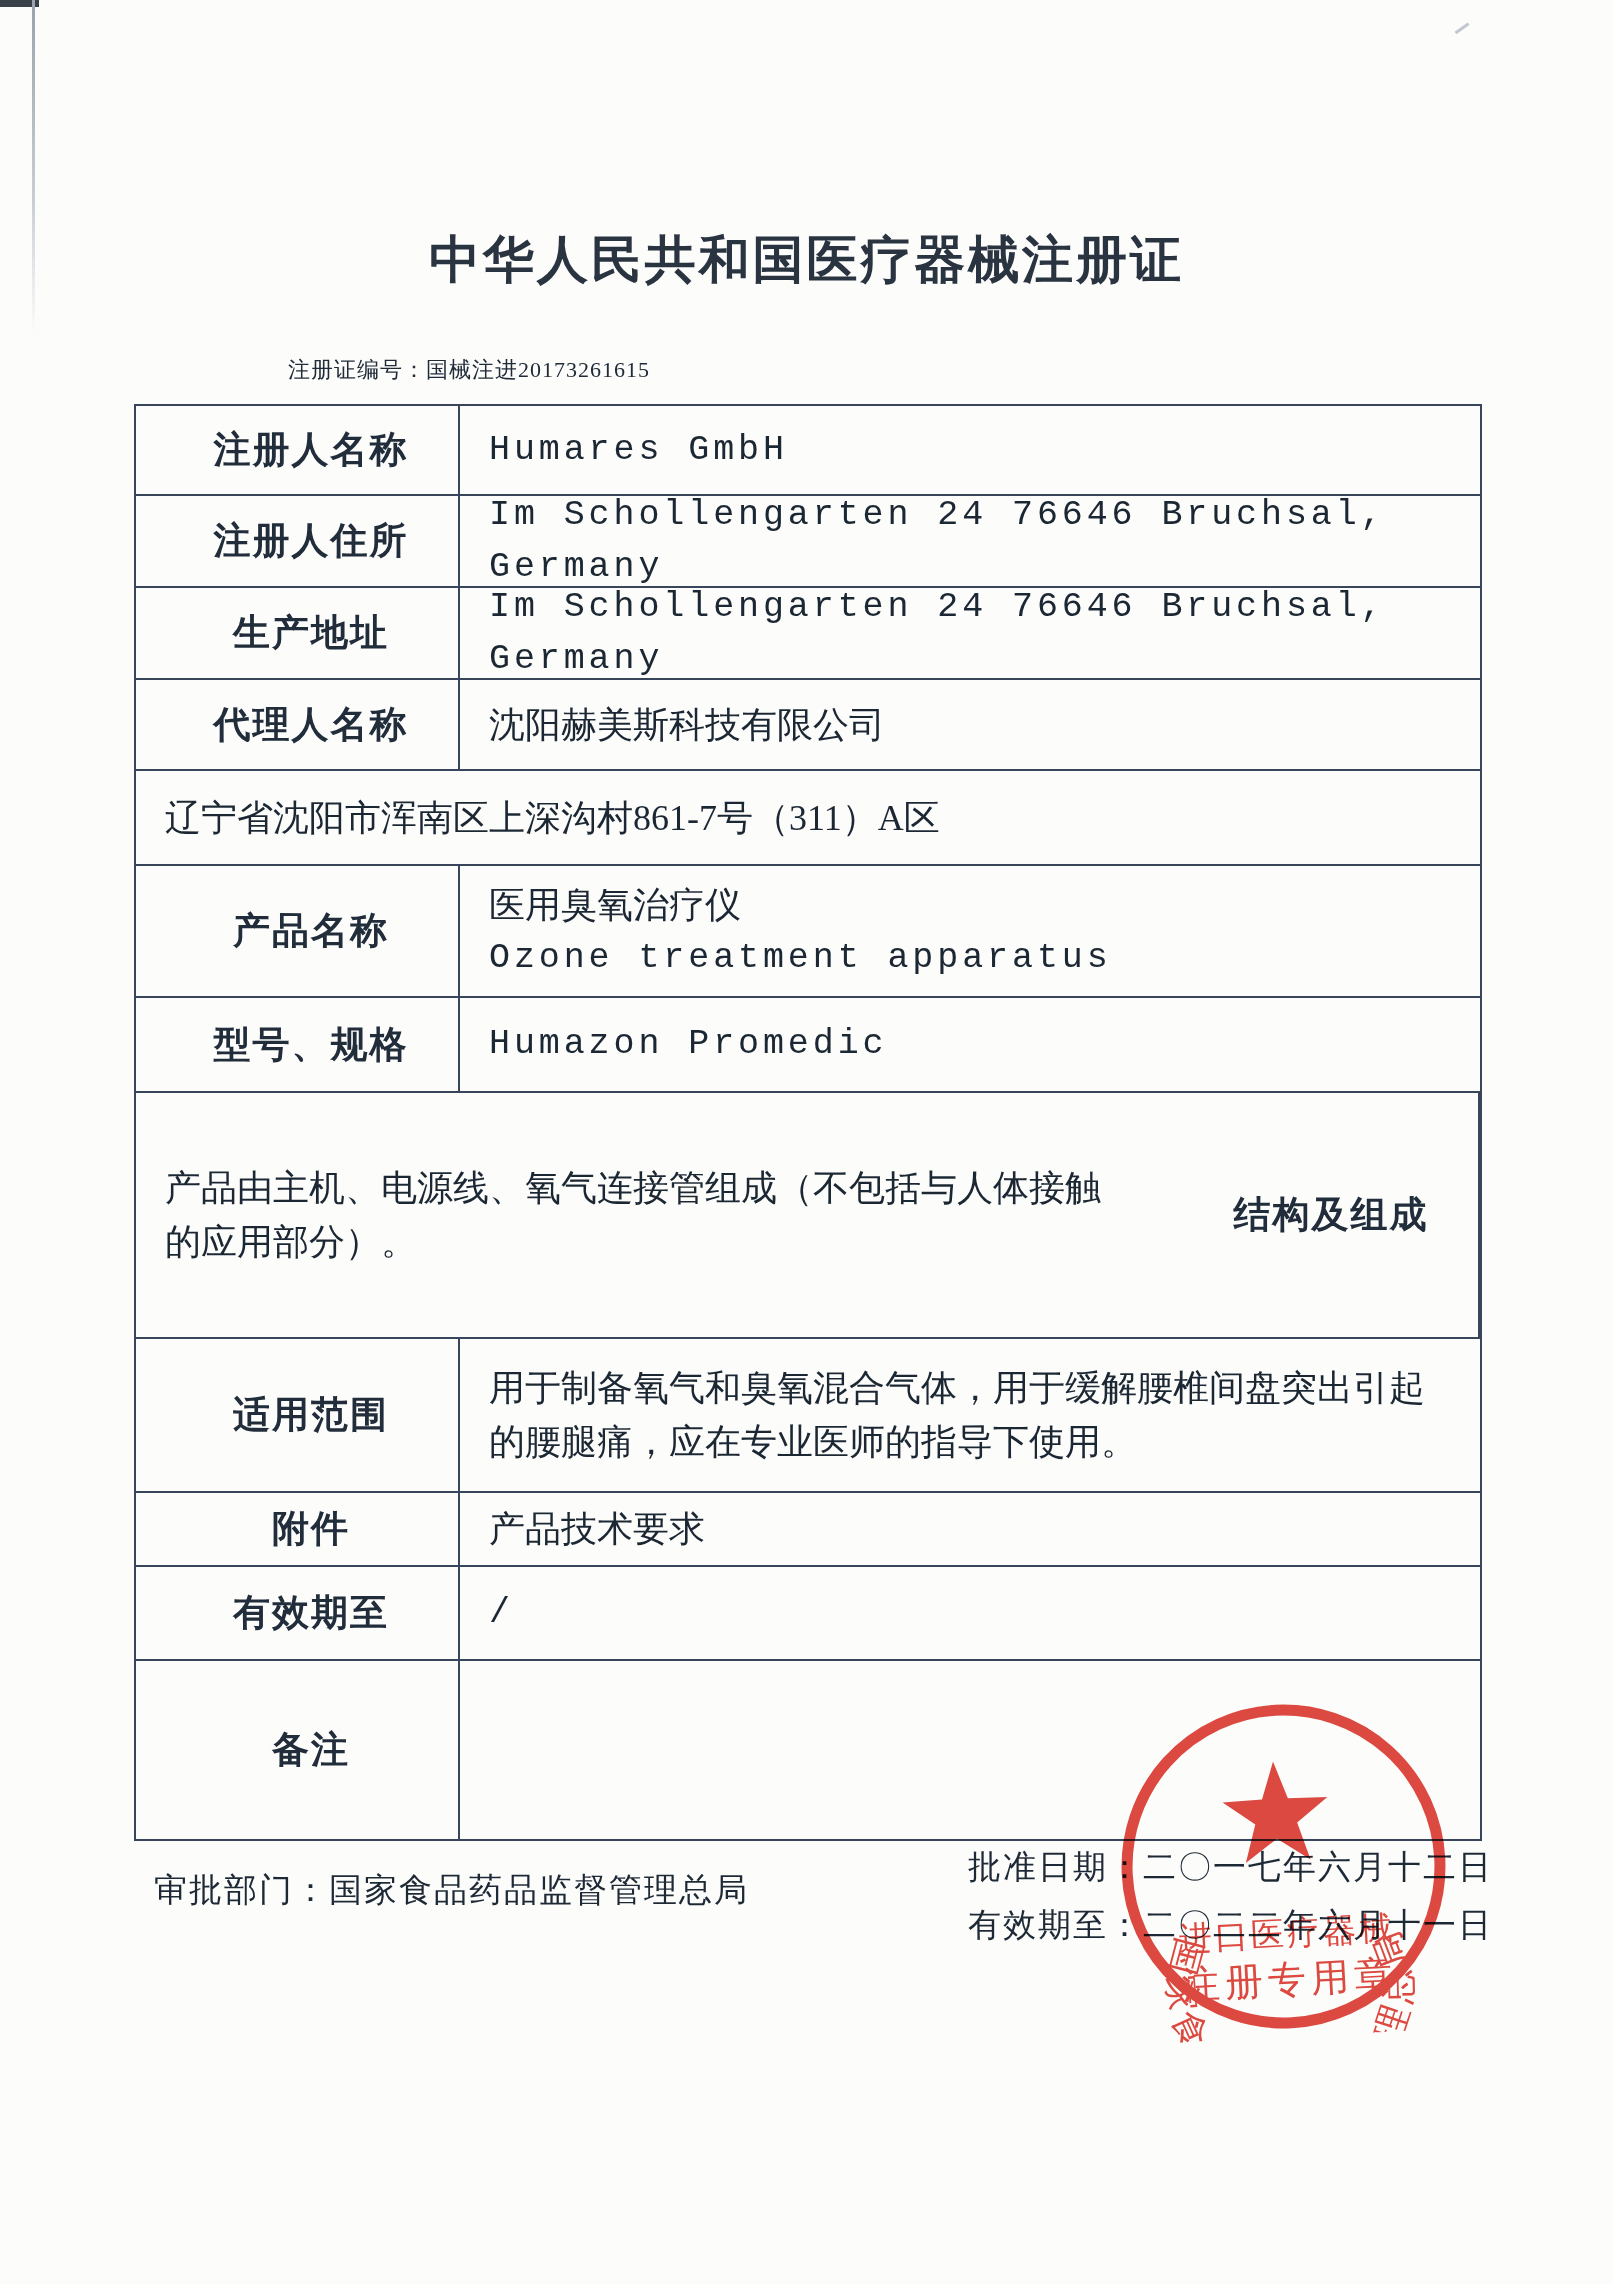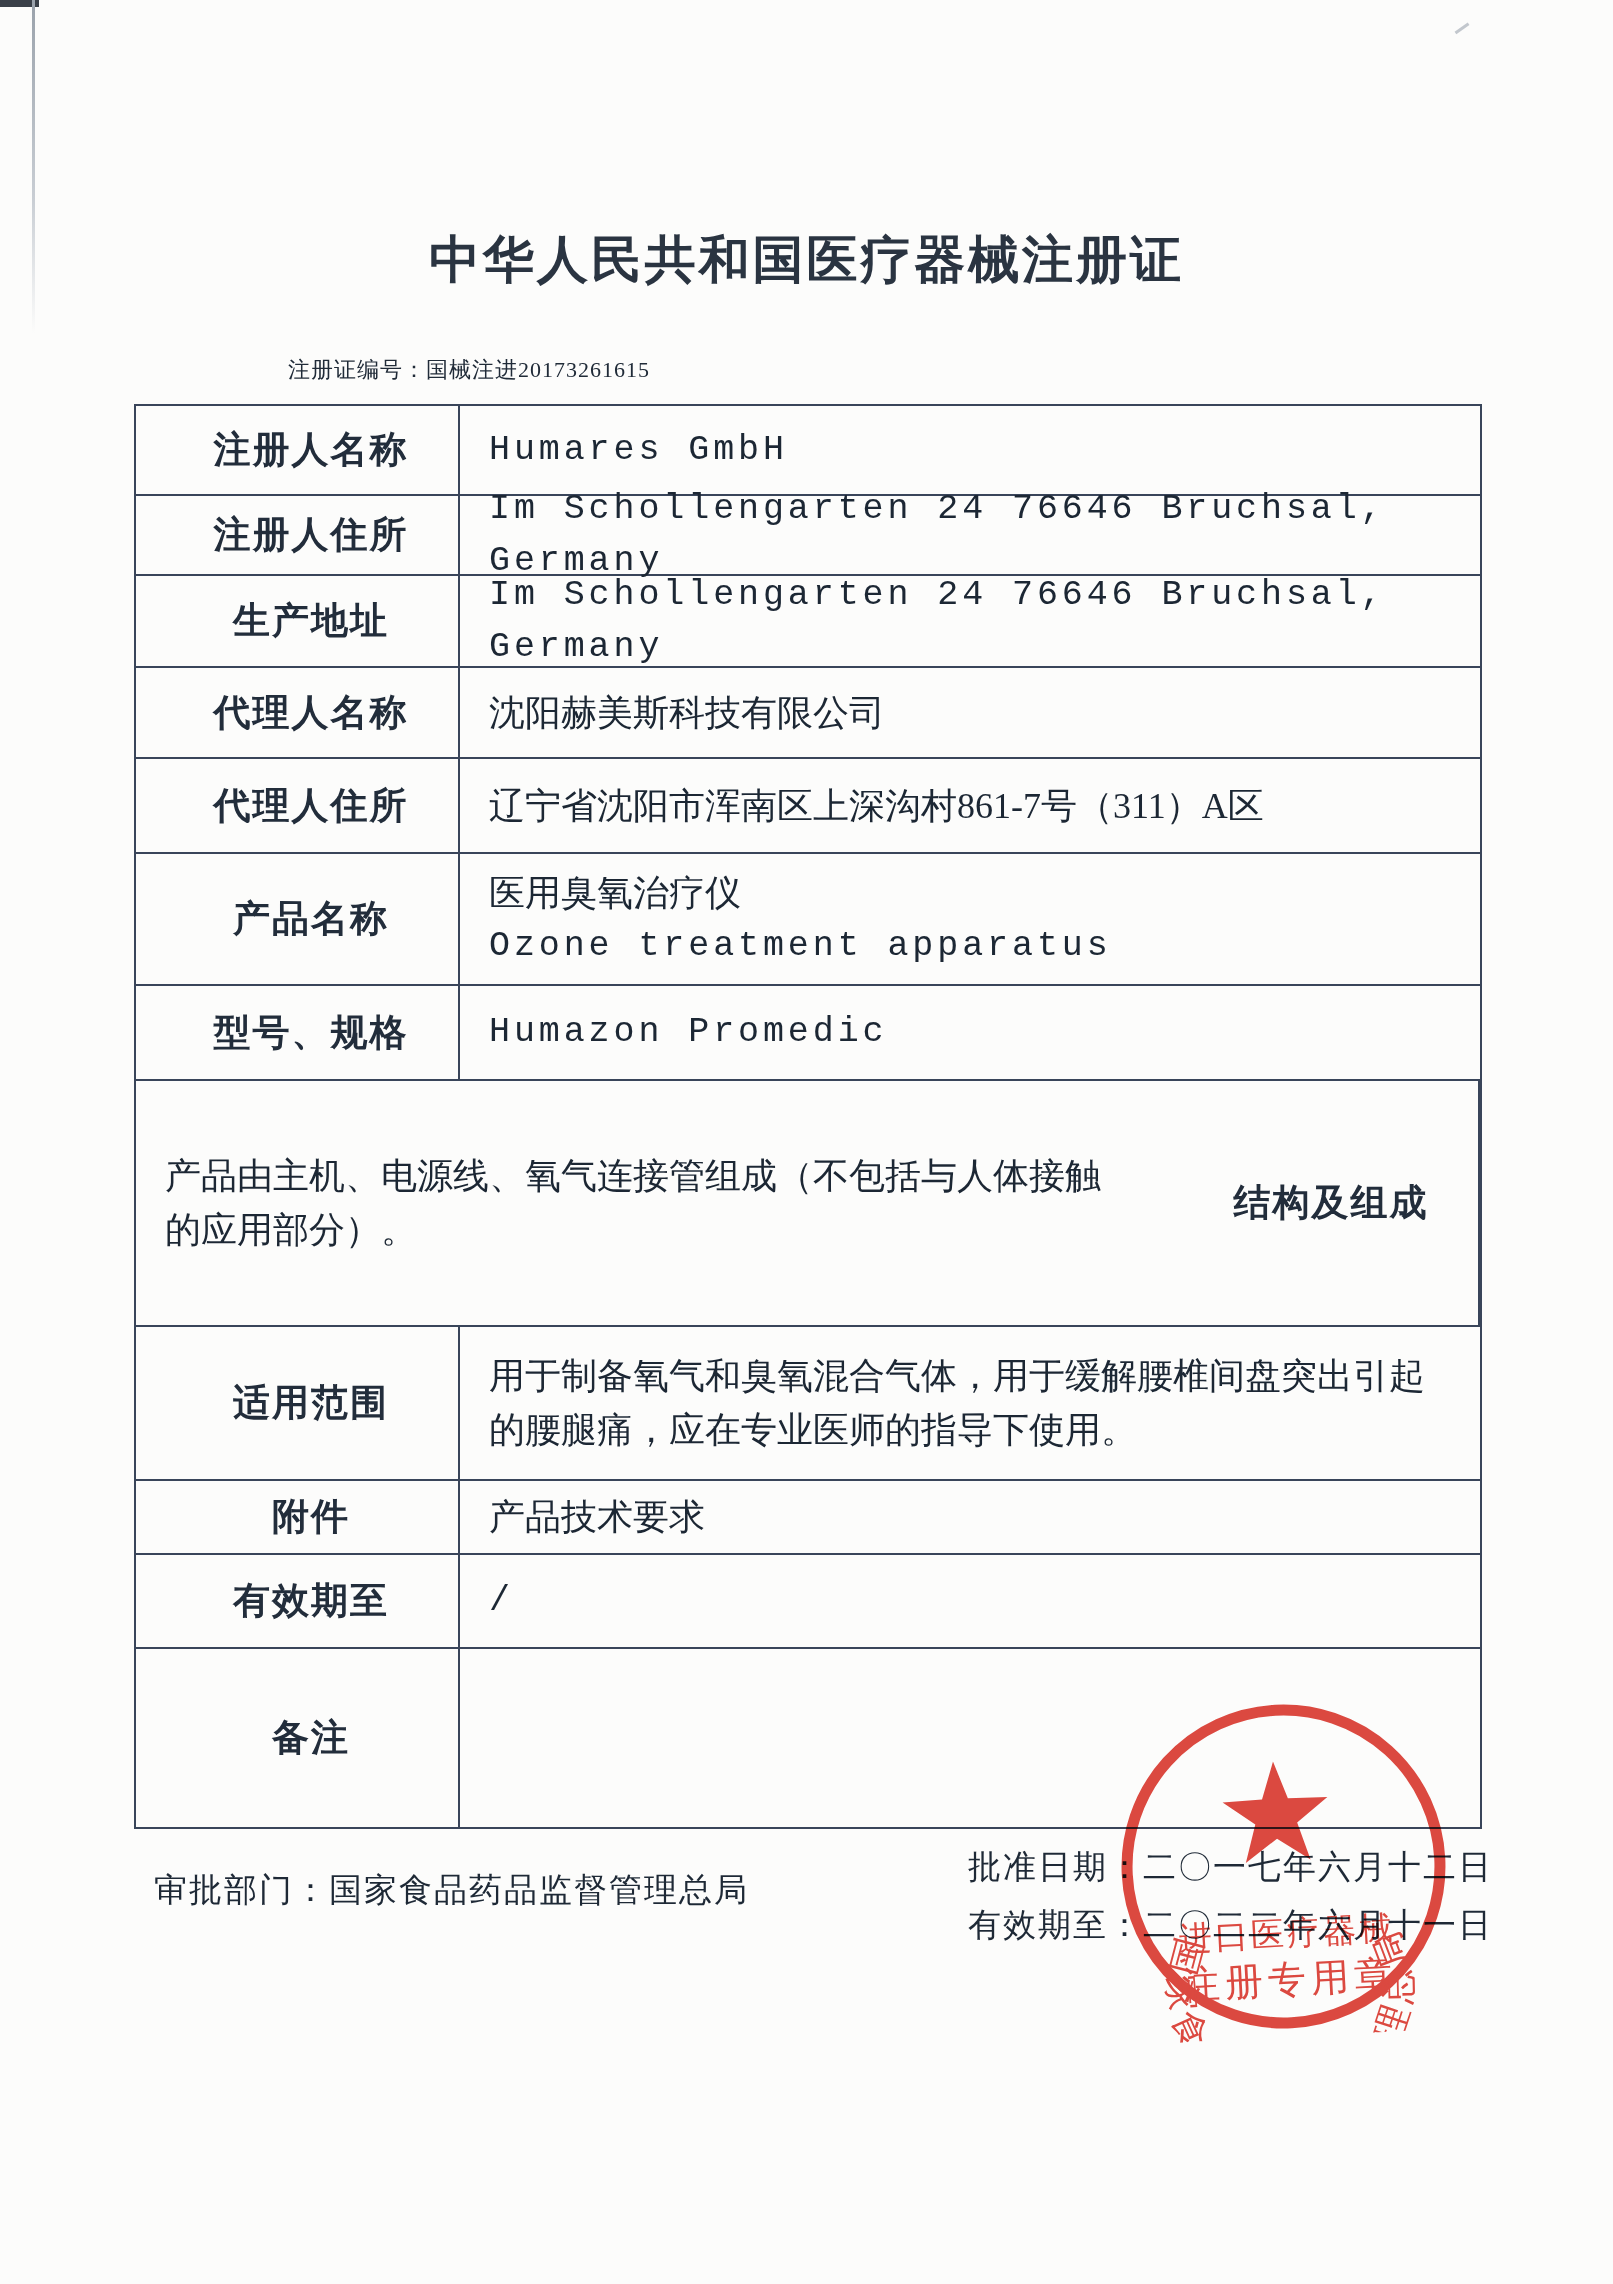--- a/index.html
+++ b/index.html
@@ -54,21 +54,21 @@
     font-size:36px;
     line-height:1.5;
     color:#1c2734;
   }
   .cell.value.latin, .latin{
     font-family:"Liberation Mono", monospace;
     letter-spacing:3.9px;
     font-size:35px;
   }
   .cell.value .stack{display:block;}
-  .r0{height:88px}.r1{height:80px}.r2{height:92px}.r3{height:91px}
+  .r0{height:88px}.r1{height:92px}.r2{height:92px}.r3{height:91px}
   .r4{height:95px}.r5{height:132px}.r6{height:95px}.r7{height:246px}
   .r8{height:154px}.r9{height:74px}.r10{height:94px}.r11{height:180px}
 
   .footer-line{position:absolute;font-size:33px;letter-spacing:2px;color:#1e2936;white-space:nowrap;}
   .dept-line{left:154px;top:1868px;}
   .date-line1{left:968px;top:1845px;}
   .date-line2{left:968px;top:1903px;}
 
   .stamp{
     position:absolute;left:1113px;top:1696px;width:341px;height:341px;
@@ -108,21 +108,20 @@
     <div class="cell label">生产地址</div>
     <div class="cell value latin">Im Schollengarten 24 76646 Bruchsal, Germany</div>
   </div>
 
   <div class="row r3">
     <div class="cell label">代理人名称</div>
     <div class="cell value">沈阳赫美斯科技有限公司</div>
   </div>
 
   <div class="row r4">
-    <div class="cell label">代理人住所</div>
     <div class="cell value">辽宁省沈阳市浑南区上深沟村861-7号（311）A区</div>
   </div>
 
   <div class="row r5">
     <div class="cell label">产品名称</div>
     <div class="cell value">
       <div>
         <div class="stack">医用臭氧治疗仪</div>
         <div class="stack latin">Ozone treatment apparatus</div>
       </div>

